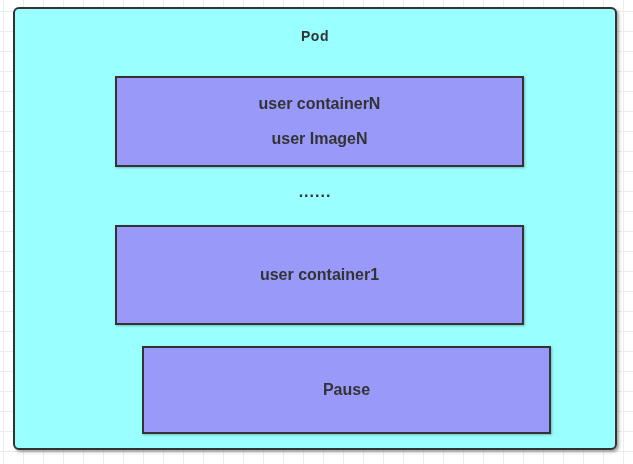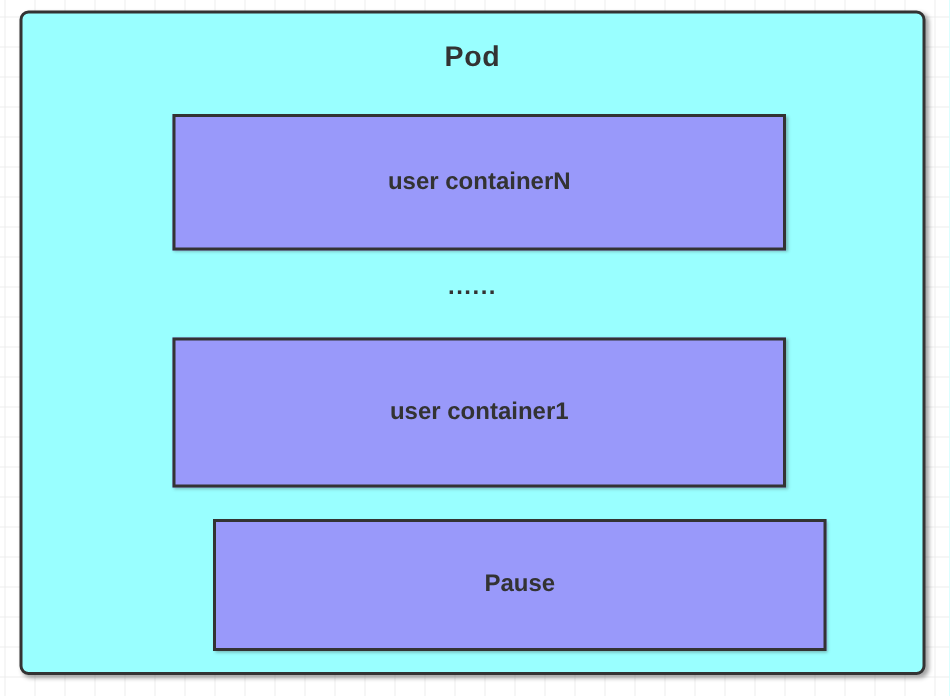--- a/index.html
+++ b/index.html
@@ -32,21 +32,21 @@
     border: 2px solid #333333;
     border-radius: 6px;
     box-shadow: 2px 2px 3px rgba(51,51,51,0.45);
   }
   .pod-title {
     position: absolute;
     top: 19px;
     left: 0;
     width: 100%;
     text-align: center;
-    font-size: 19px;
+    font-size: 14px;
     font-weight: bold;
     color: #333333;
     letter-spacing: 0.5px;
   }
   .container-box {
     position: absolute;
     left: 100px;
     width: 409px;
     box-sizing: border-box;
     background: #9999FA;
@@ -81,20 +81,21 @@
 </head>
 <body>
 
 <div class="canvas">
   <div class="pod">
 
     <div class="pod-title">Pod</div>
 
     <div class="container-box box-n">
       <span class="line">user containerN</span>
+      <span class="line">user ImageN</span>
     </div>
 
     <div class="ellipsis">......</div>
 
     <div class="container-box box-1">
       <span class="line">user container1</span>
     </div>
 
     <div class="container-box box-p">
       <span class="line">Pause</span>

